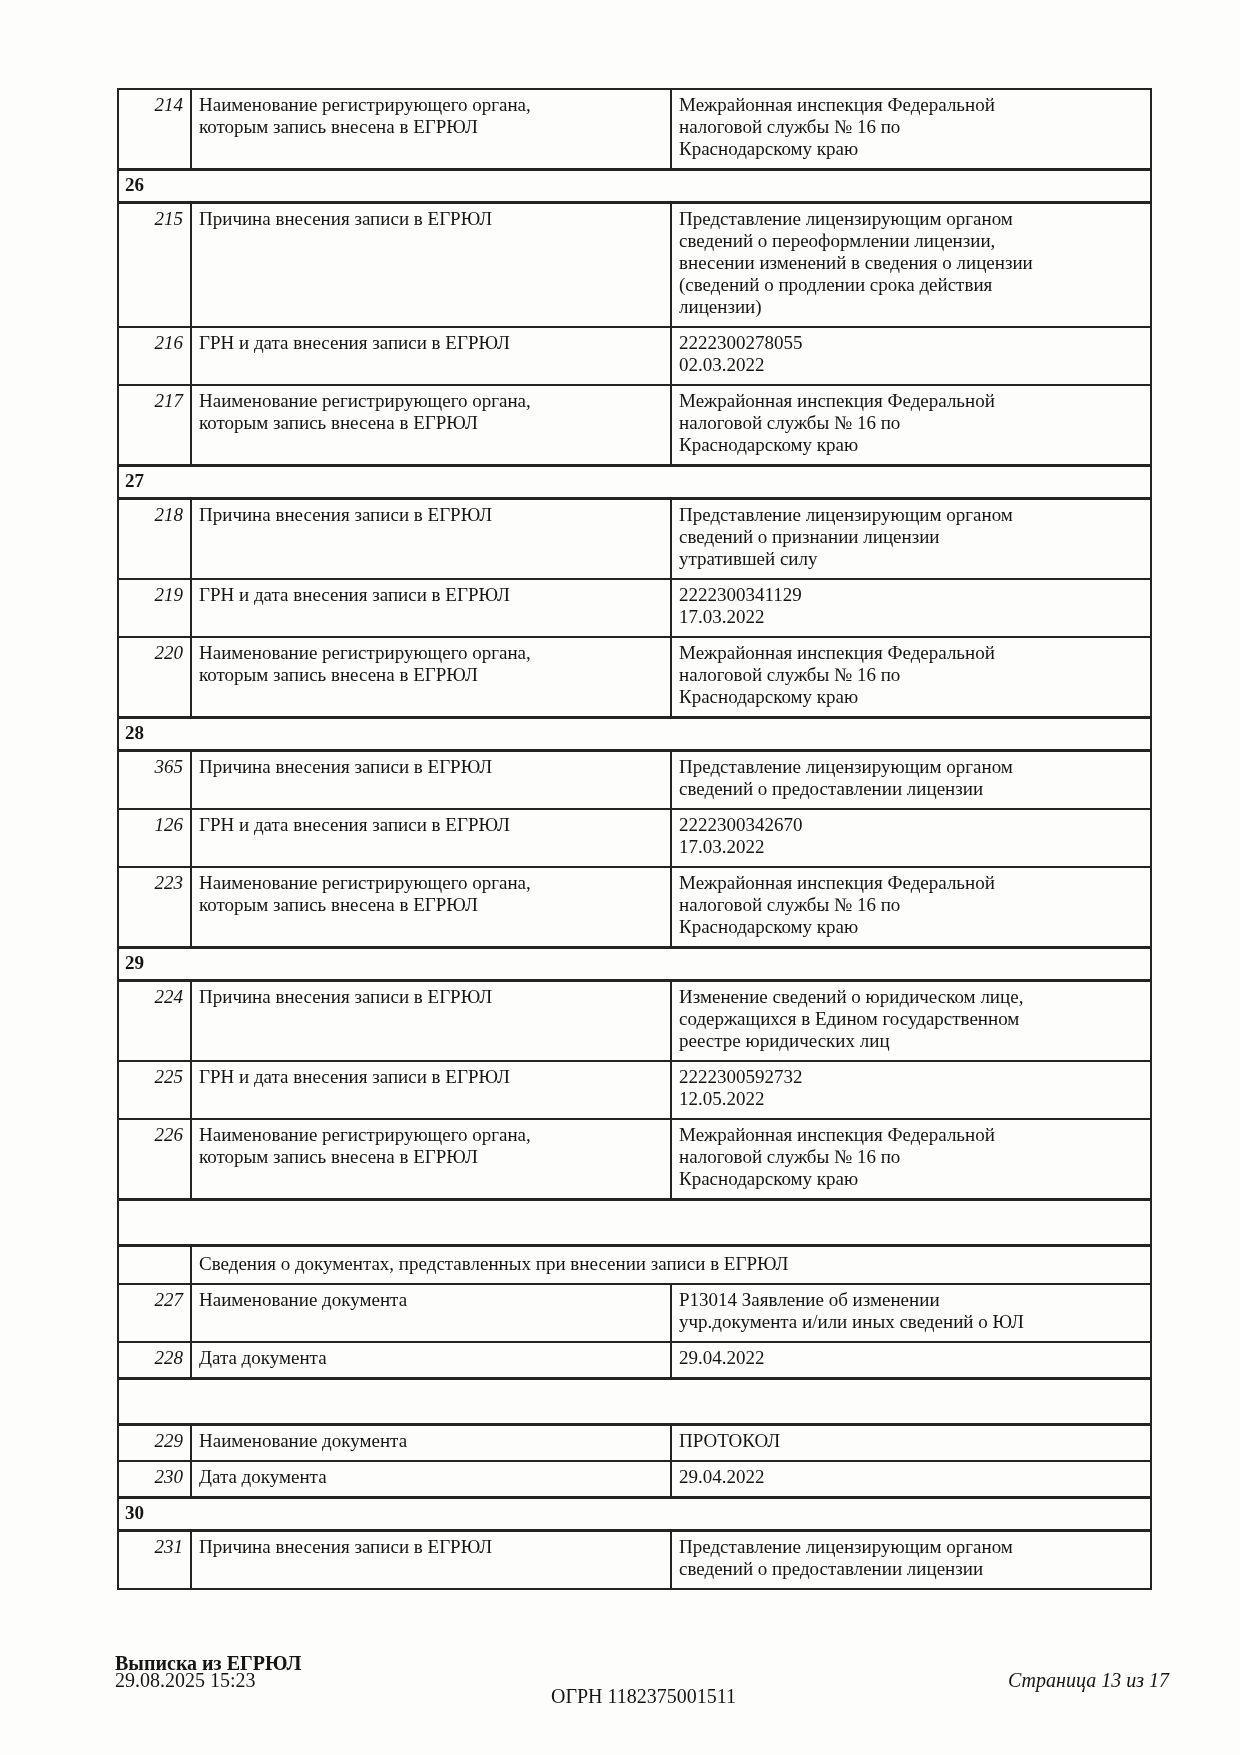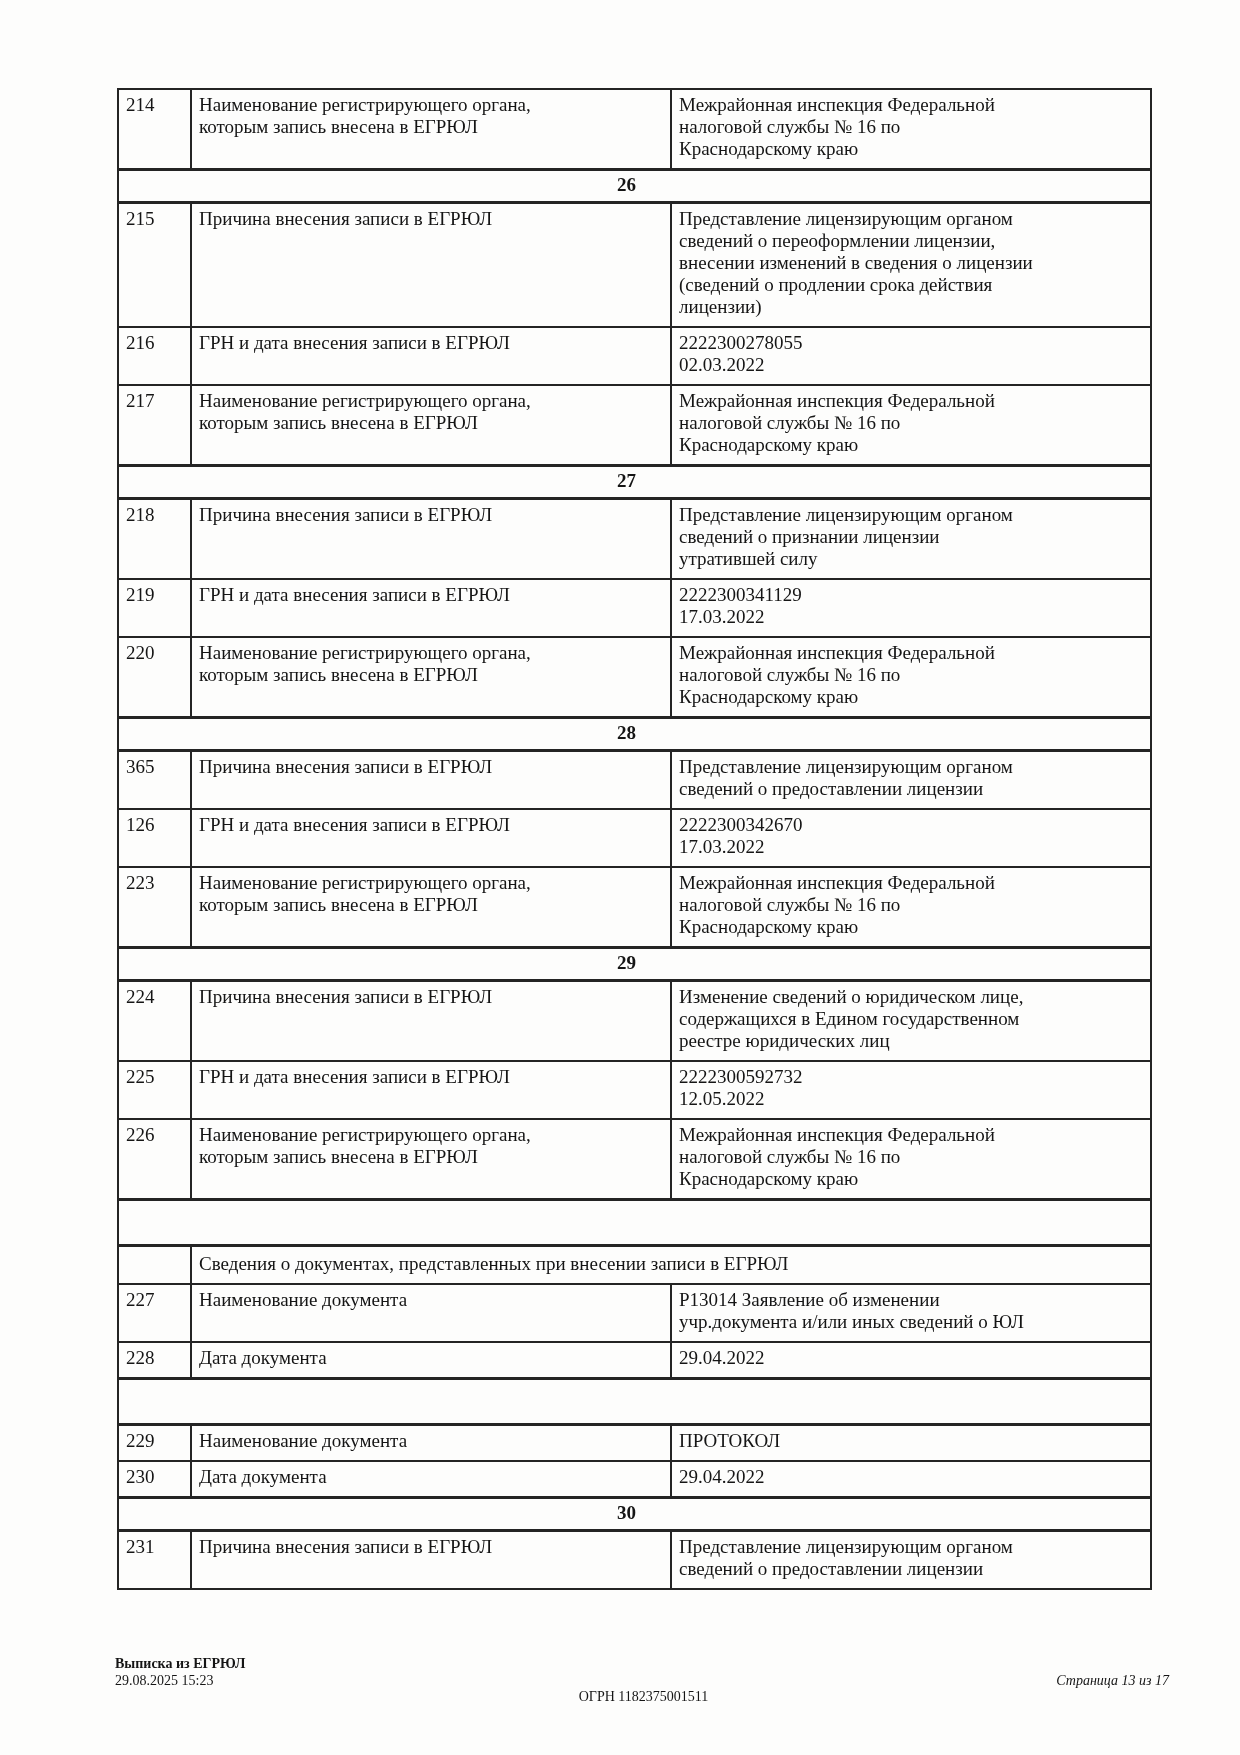--- a/index.html
+++ b/index.html
@@ -31,28 +31,28 @@
   table.egrul td {
     border: 2px solid #242424;
     vertical-align: top;
     font-size: 19px;
     line-height: 22px;
     padding: 4px 7px 8px 7px;
     white-space: pre-line;
     overflow: hidden;
   }
   td.num {
-    text-align: left;
+    text-align: right;
     padding-left: 2px;
     padding-right: 2px;
     white-space: normal;
+    font-style: italic;
   }
   tr.section td {
     font-weight: bold;
-    text-align: center;
     white-space: normal;
     padding: 3px 22px 5px 6px;
     border-top-width: 3px;
     border-bottom-width: 3px;
     margin-left: 42px;
   }
   tr.spacer td {
     height: 43px;
     padding: 0;
     border-top-width: 3px;
@@ -61,21 +61,21 @@
   tr.spanhead td.title {
     padding: 6px 7px 8px 7px;
     white-space: normal;
   }
   .footer {
     position: absolute;
     left: 115px;
     top: 1655px;
     width: 1057px;
     height: 40px;
-    font-size: 14px;
+    font-size: 20px;
     line-height: 17px;
   }
   .footer .doc-title { font-weight: bold; }
   .footer .left-block {
     position: absolute;
     left: 0;
     top: 0;
   }
   .footer .center-item {
     position: absolute;

